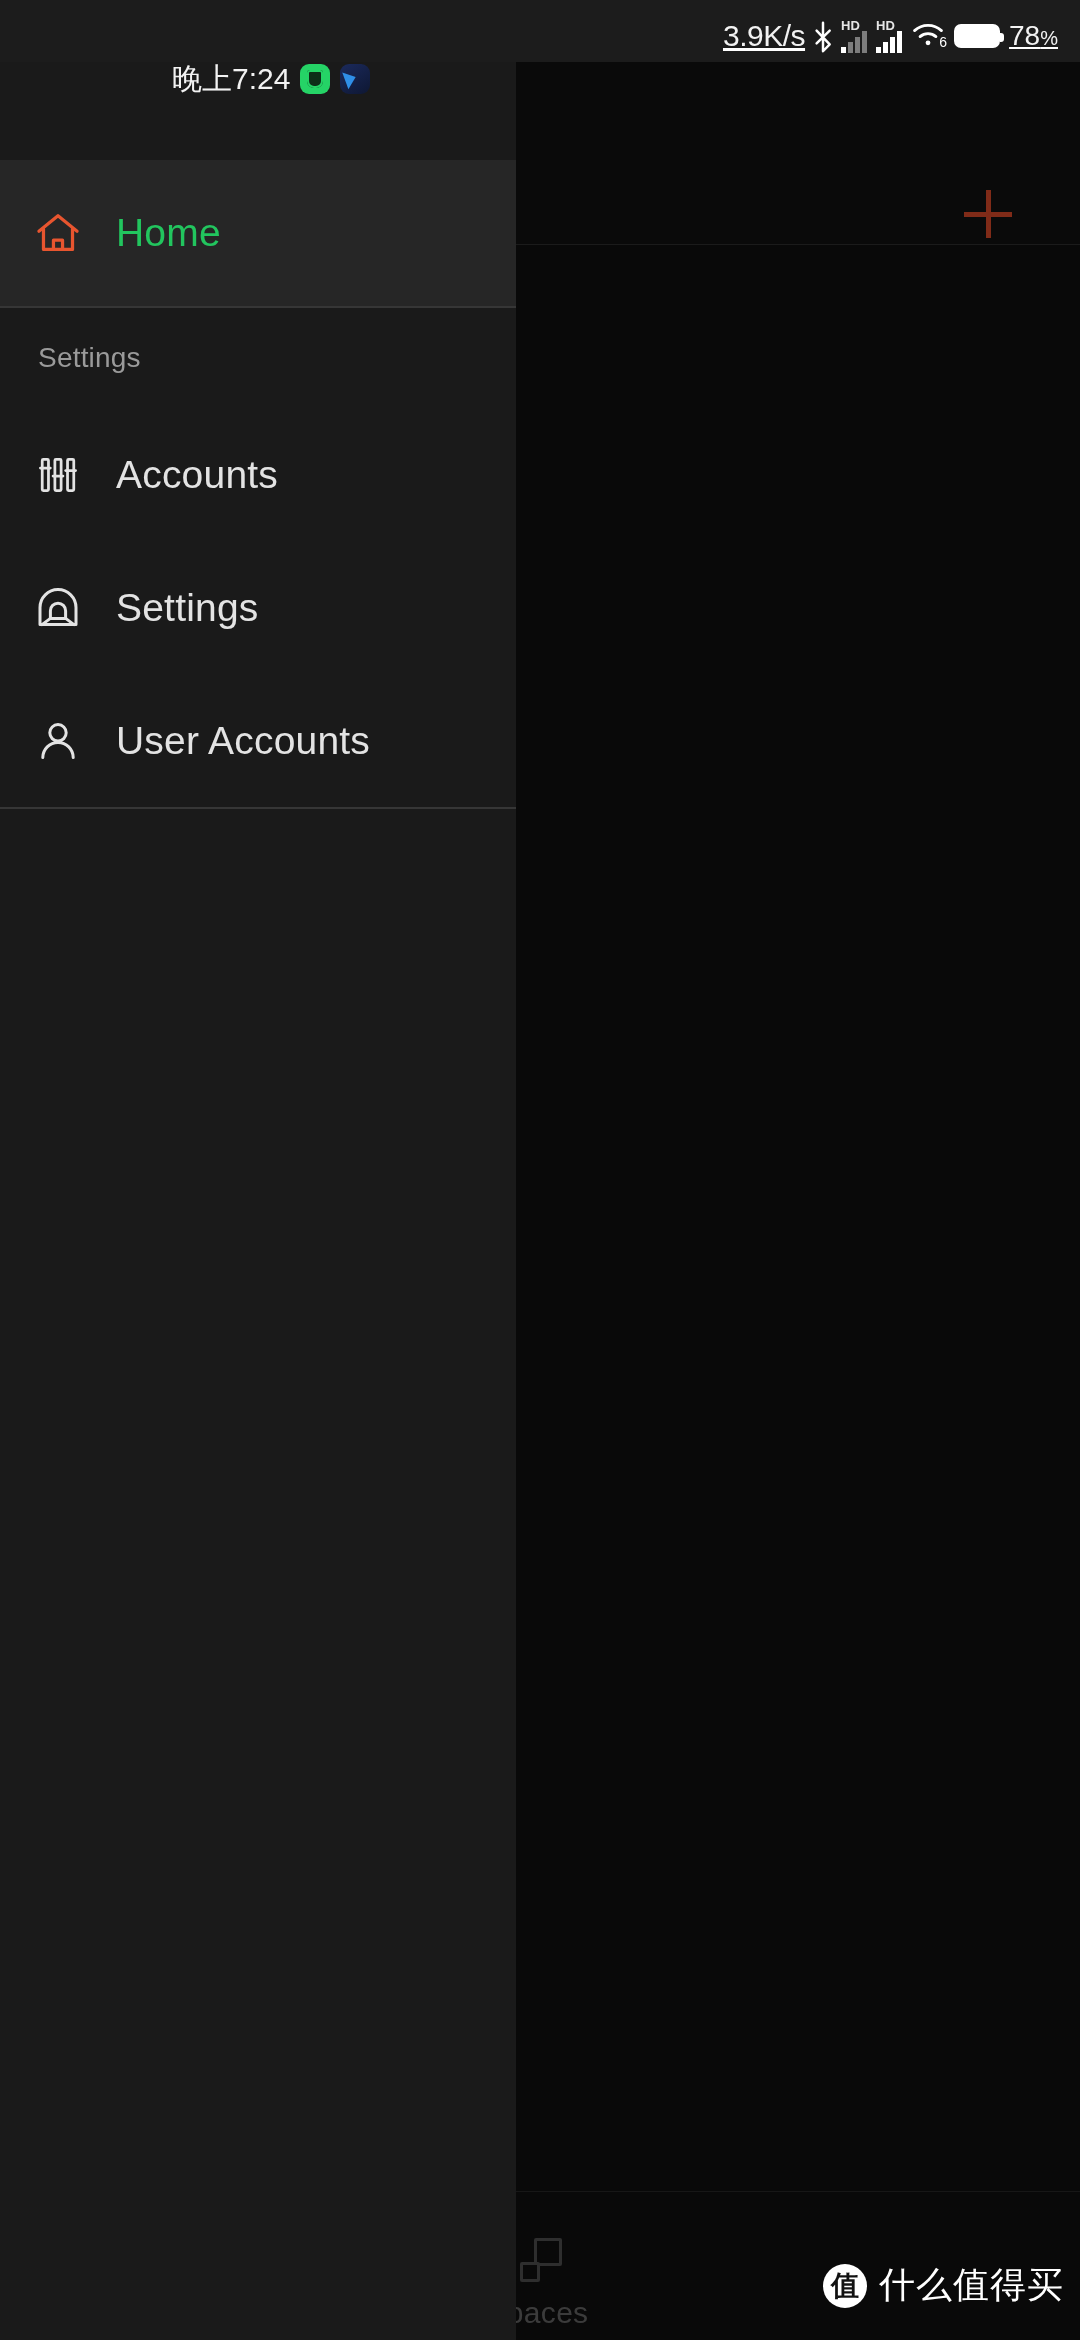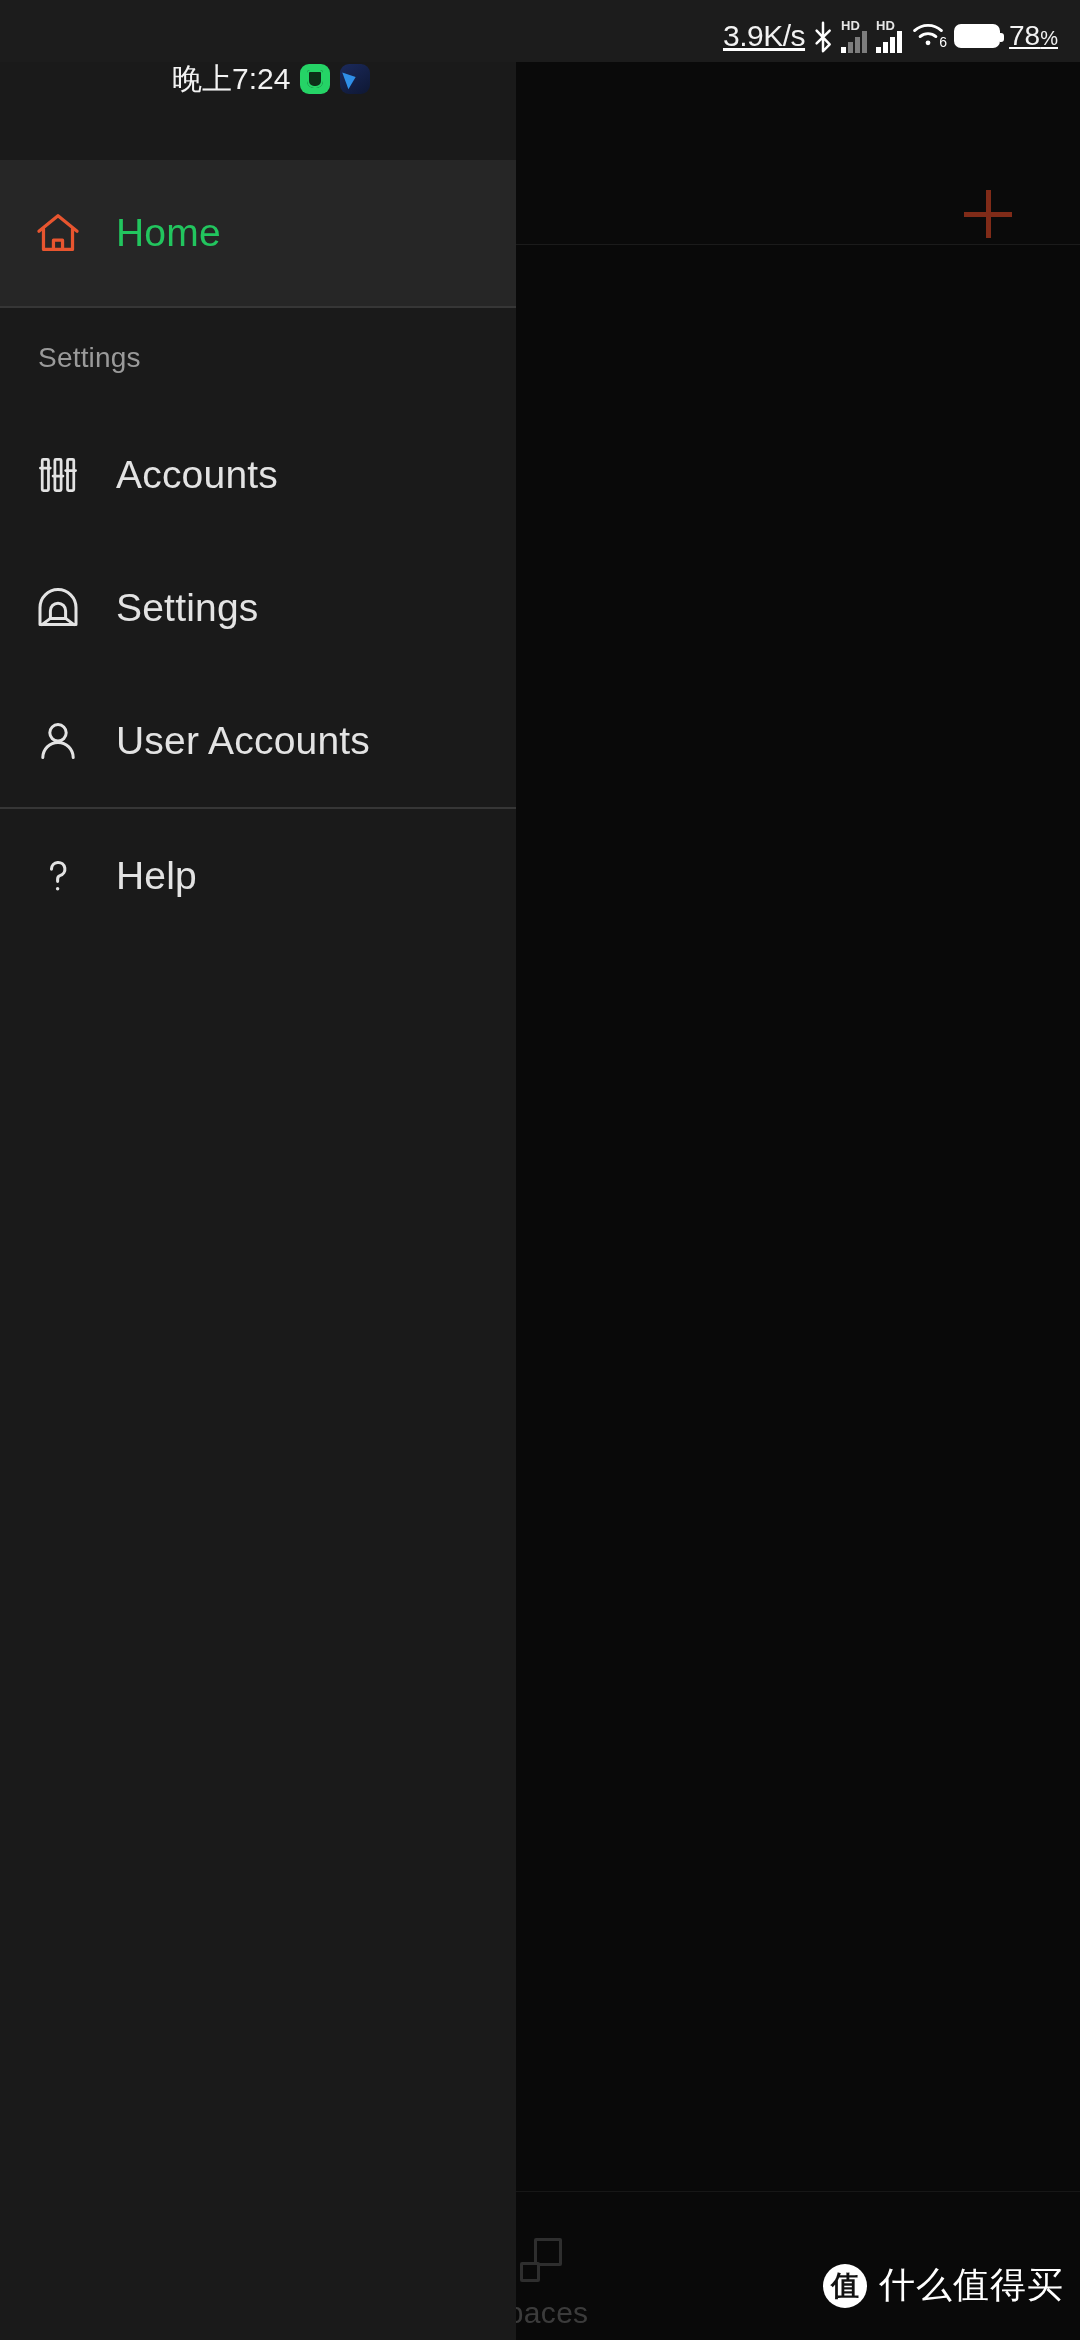--- a/index.html
+++ b/index.html
@@ -271,29 +271,20 @@
           <circle cx="12" cy="7.9" r="4.1"></circle>
           <path d="M4.4 20.3a7.6 7.6 0 0 1 15.2 0"></path>
         </svg>
       </span>
       <span class="d-label">User Accounts</span>
     </div>
 
     <div class="d-divider"></div>
 
 
-    <div class="d-row">
-      <span class="d-icon">
-        <svg width="46" height="46" viewBox="0 0 24 24" fill="none" stroke="#e3e3e3" stroke-width="1.6" stroke-linecap="round" stroke-linejoin="round">
-          <path d="M8.6 8.4a3.5 3.5 0 1 1 4.4 3.4c-0.9 0.3-1.2 1-1.2 1.9v1.1"></path>
-          <circle cx="11.8" cy="18.6" r="0.9" fill="#e3e3e3" stroke="none"></circle>
-        </svg>
-      </span>
-      <span class="d-label">Help</span>
-    </div>
 
   </div>
 
   <div id="statusbar">
 
     <div class="sb-left">
       <span class="sb-time">晚上7:24</span>
       <span class="sb-appicon green"></span>
       <span class="sb-appicon blue"></span>
     </div>

